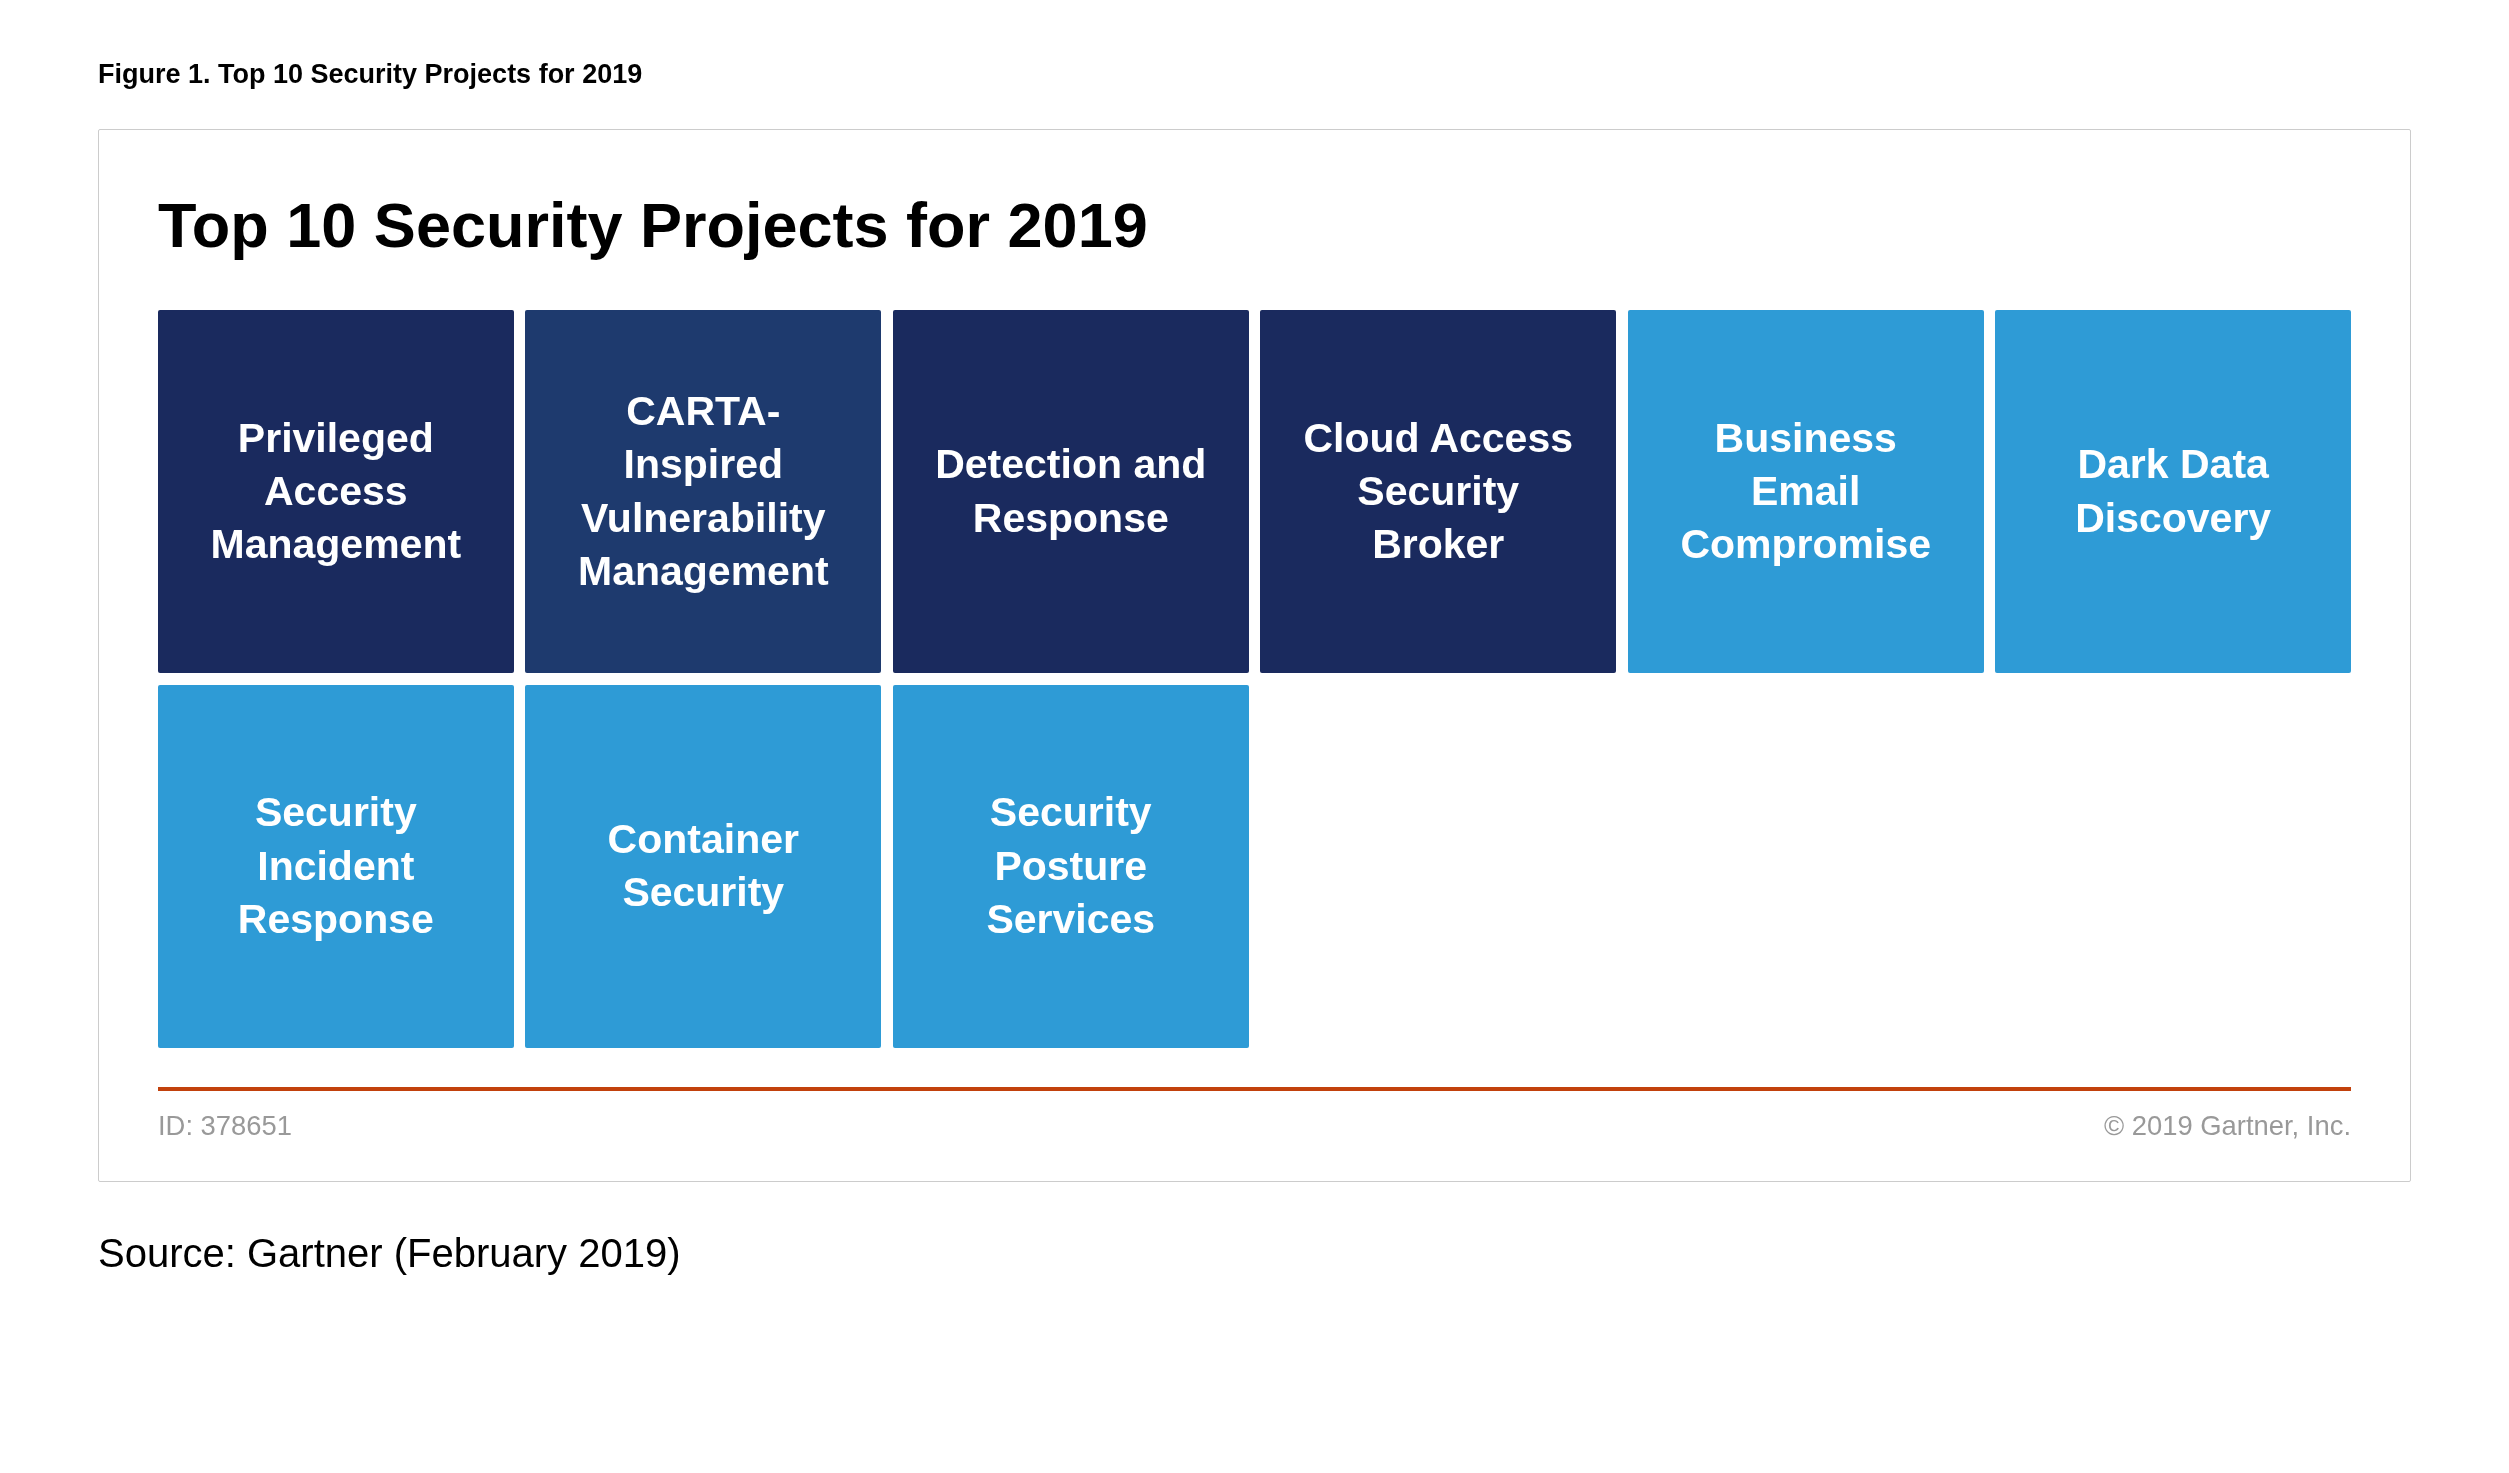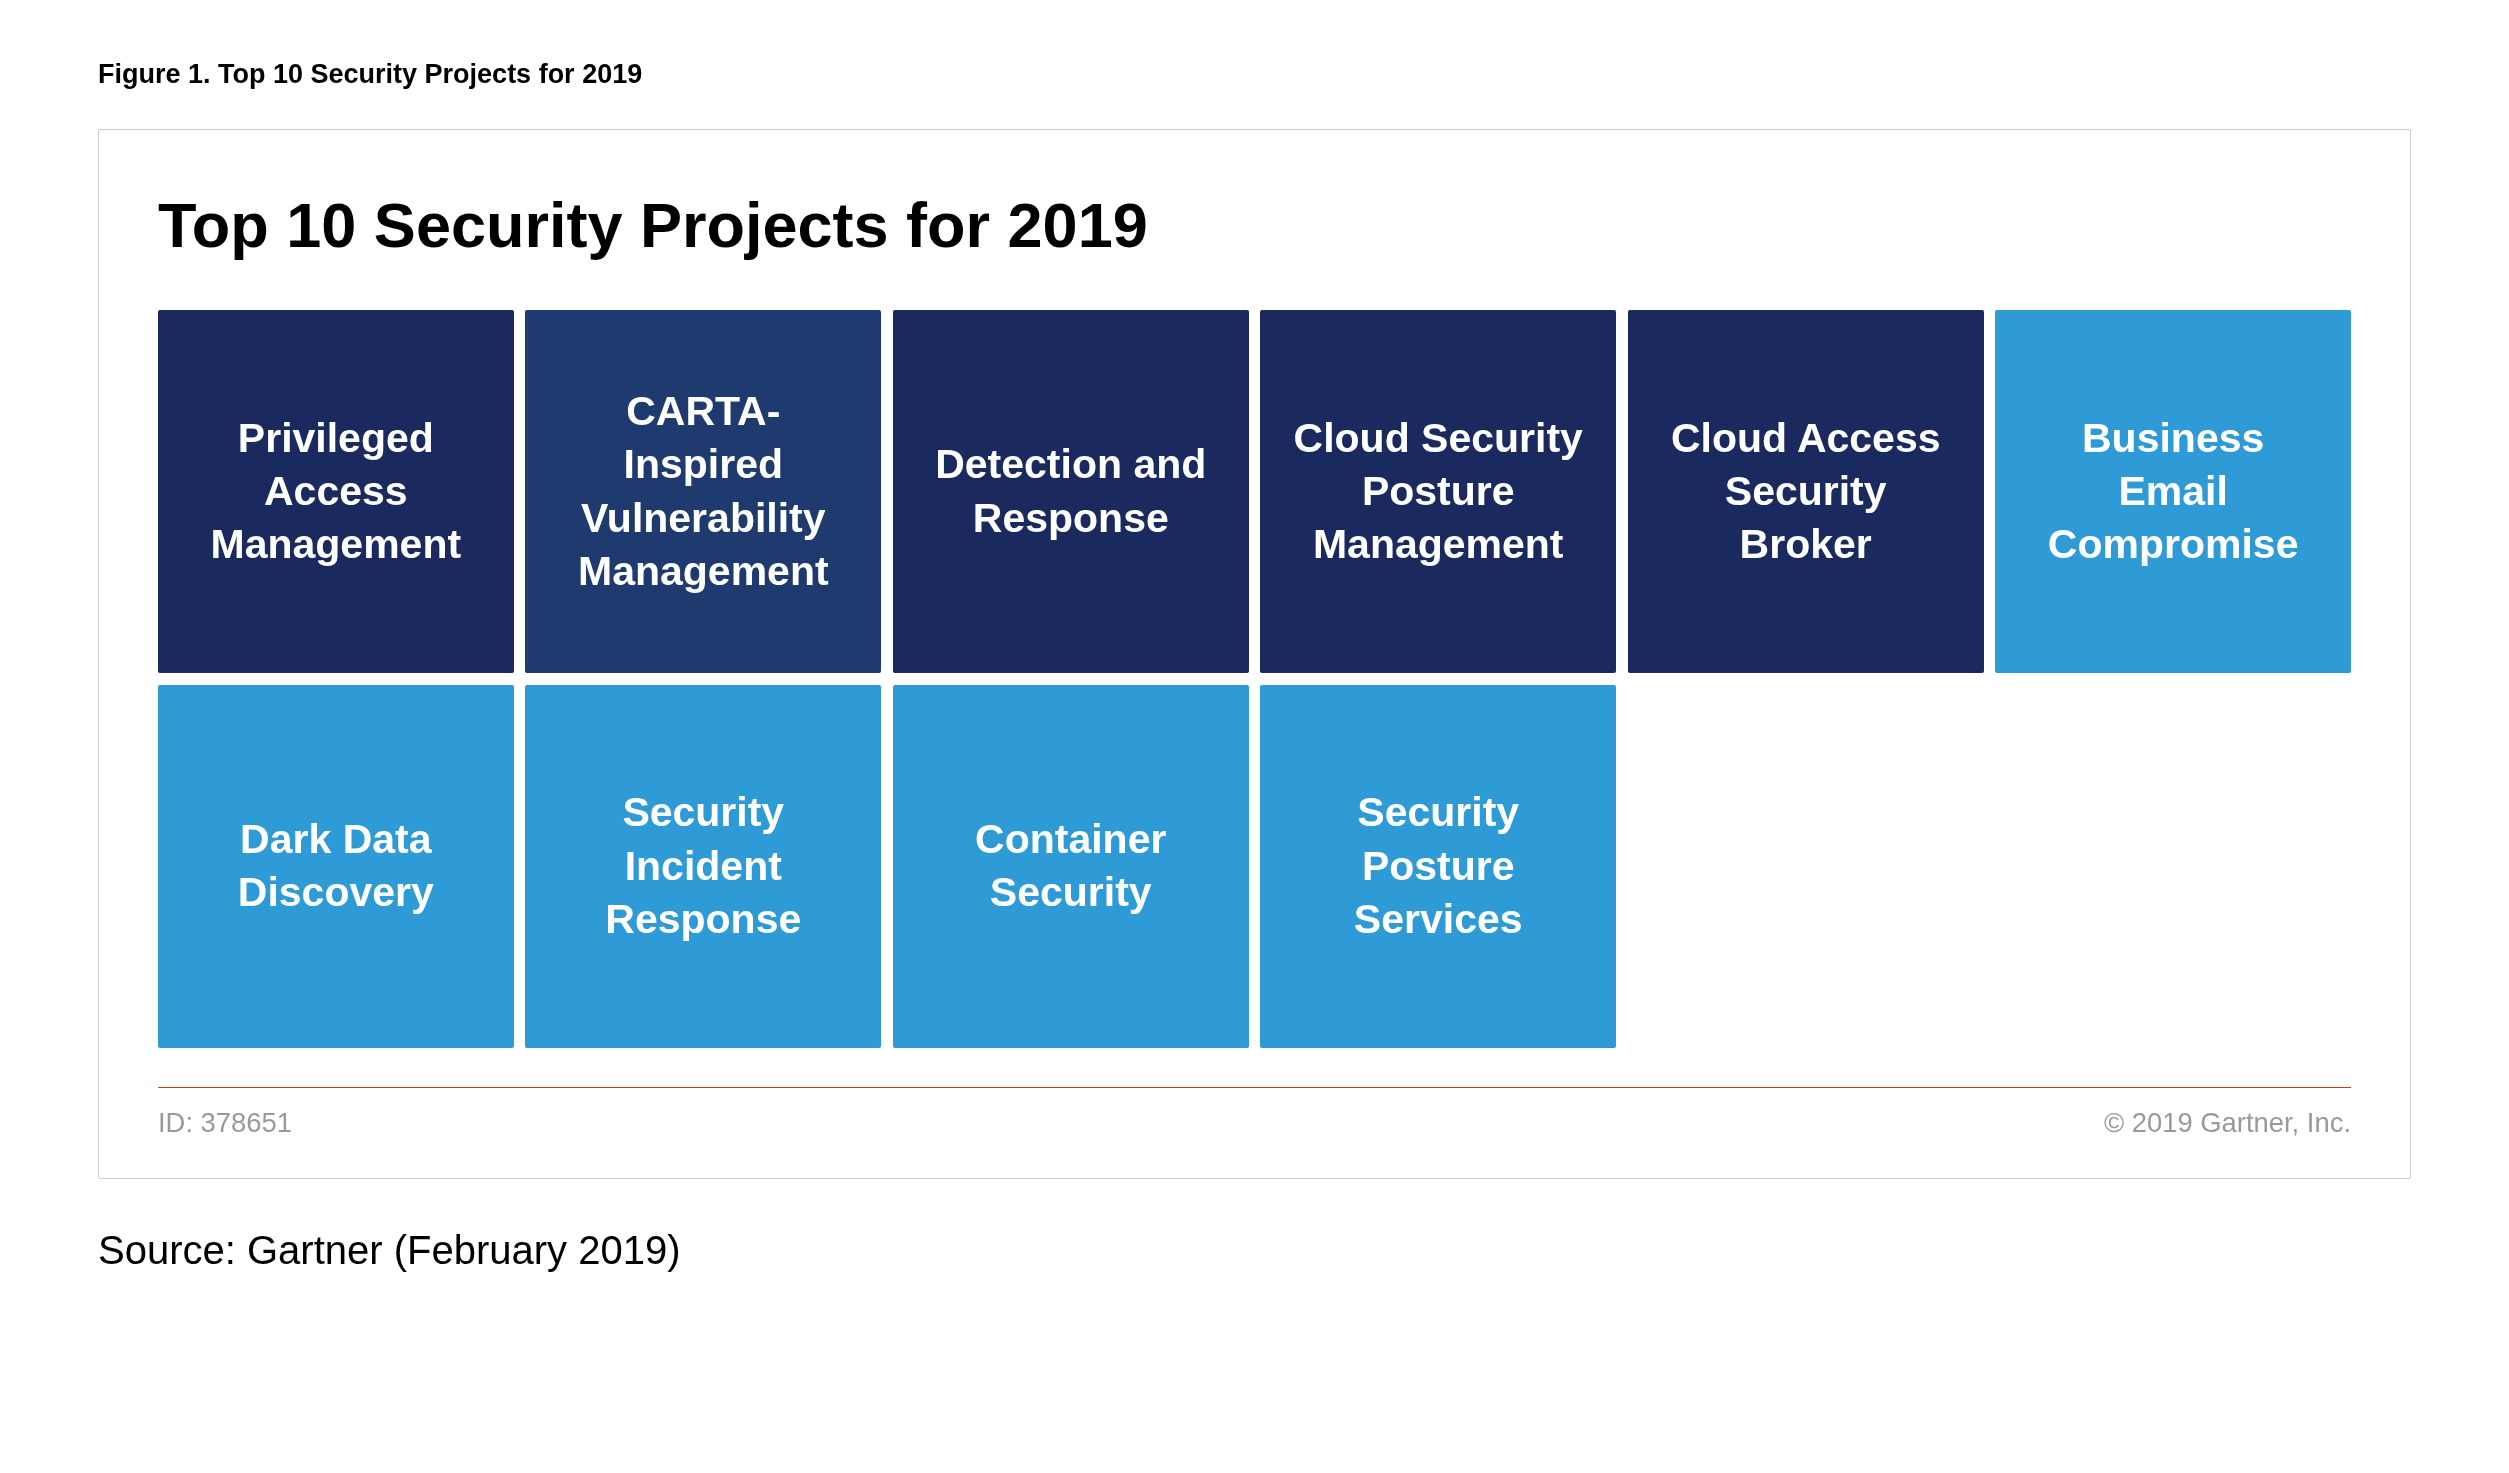--- a/index.html
+++ b/index.html
@@ -74,21 +74,21 @@
 
     .light-blue {
       background-color: #2e9bd6;
     }
 
     .footer-bar {
       display: flex;
       justify-content: space-between;
       align-items: center;
       padding-top: 19.6px;
-      border-top: 1px solid #c2410c;
+      border-top: 4px solid #c2410c;
     }
 
     .footer-text {
       font-size: 27.4px;
       color: #999999;
     }
 
     .source-text {
       font-size: 40px;
       color: #000000;
@@ -108,23 +108,20 @@
     <div class="grid-cell dark-blue">
       <span class="grid-cell-text">Privileged Access Management</span>
     </div>
     <div class="grid-cell medium-dark-blue">
       <span class="grid-cell-text">CARTA-Inspired Vulnerability Management</span>
     </div>
     <div class="grid-cell dark-blue">
       <span class="grid-cell-text">Detection and Response</span>
     </div>
     <div class="grid-cell dark-blue">
-      <span class="grid-cell-text">Cloud Security Posture Management</span>
-    </div>
-    <div class="grid-cell dark-blue">
       <span class="grid-cell-text">Cloud Access Security Broker</span>
     </div>
 
     <div class="grid-cell light-blue">
       <span class="grid-cell-text">Business Email Compromise</span>
     </div>
     <div class="grid-cell light-blue">
       <span class="grid-cell-text">Dark Data Discovery</span>
     </div>
     <div class="grid-cell light-blue">

